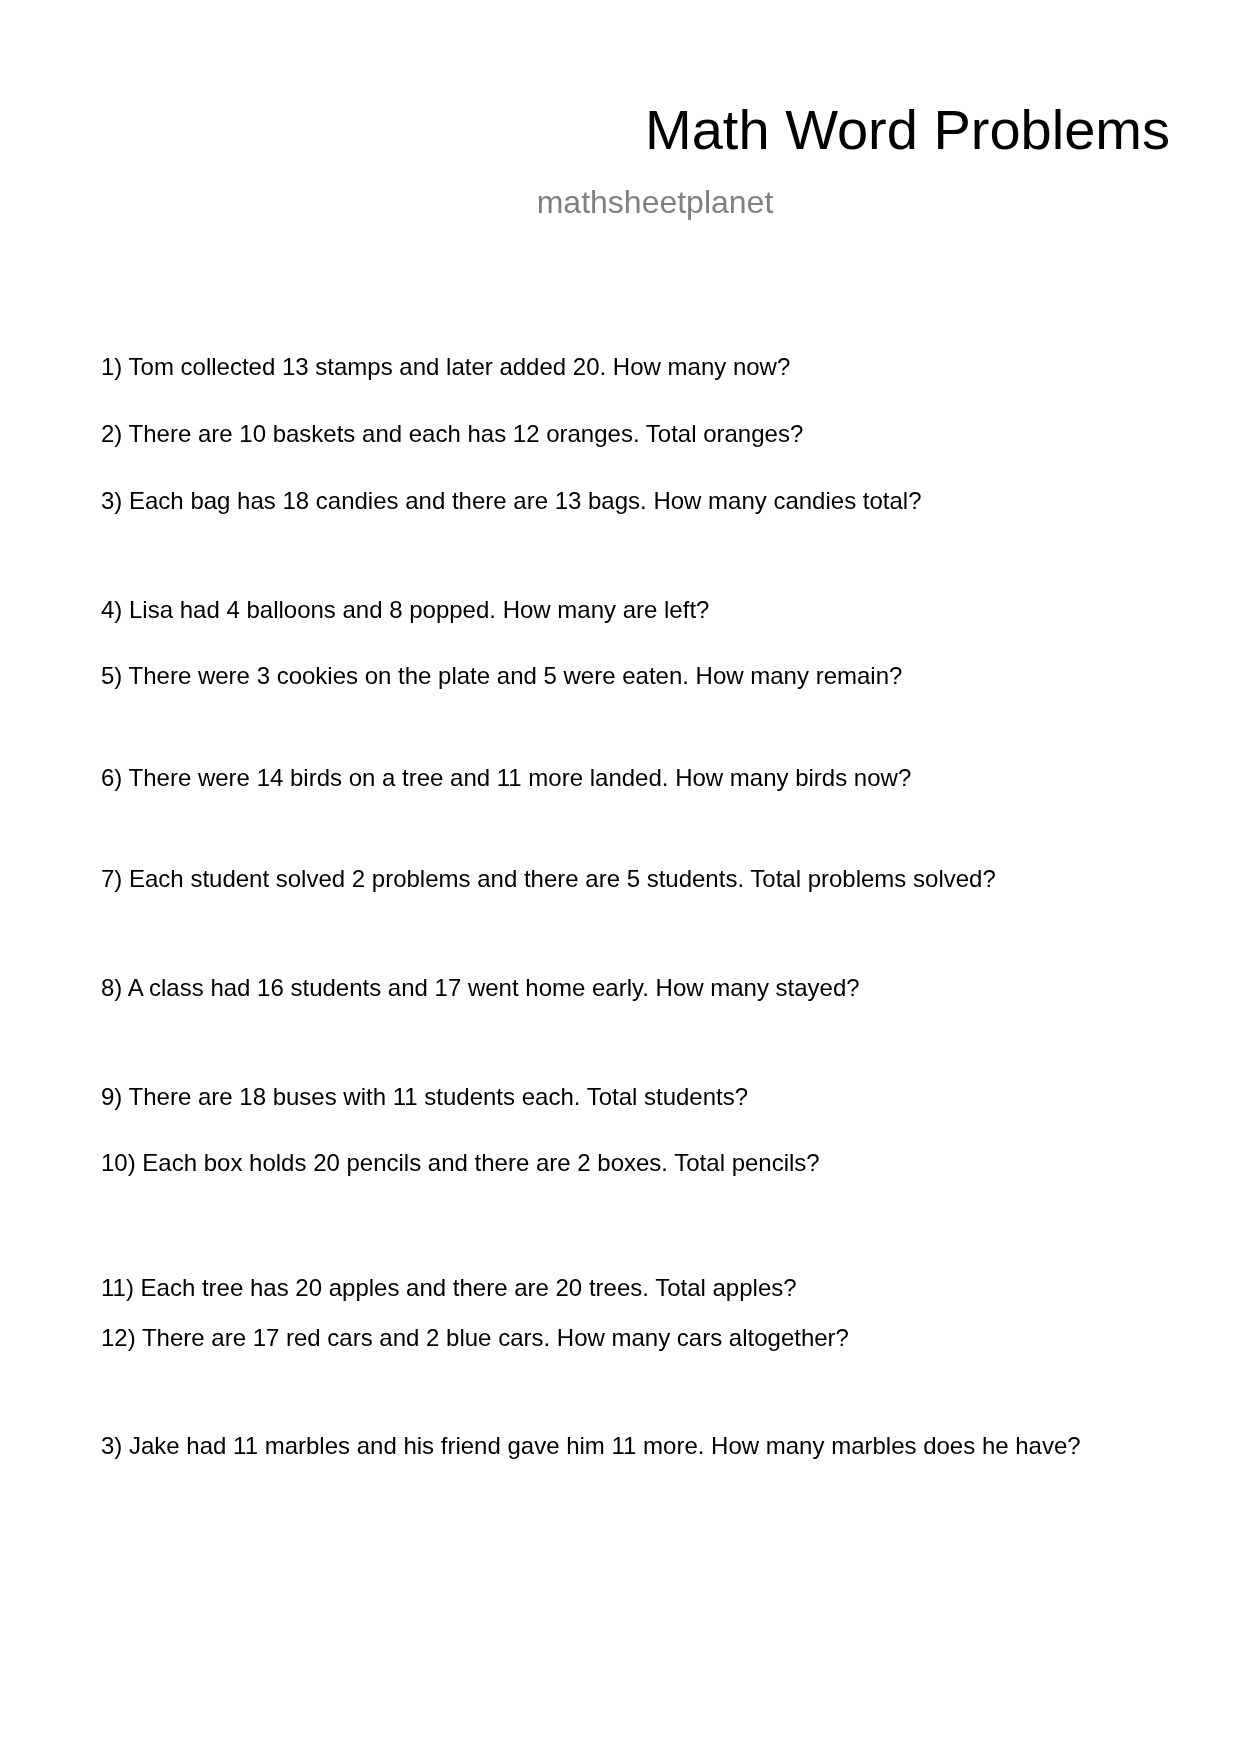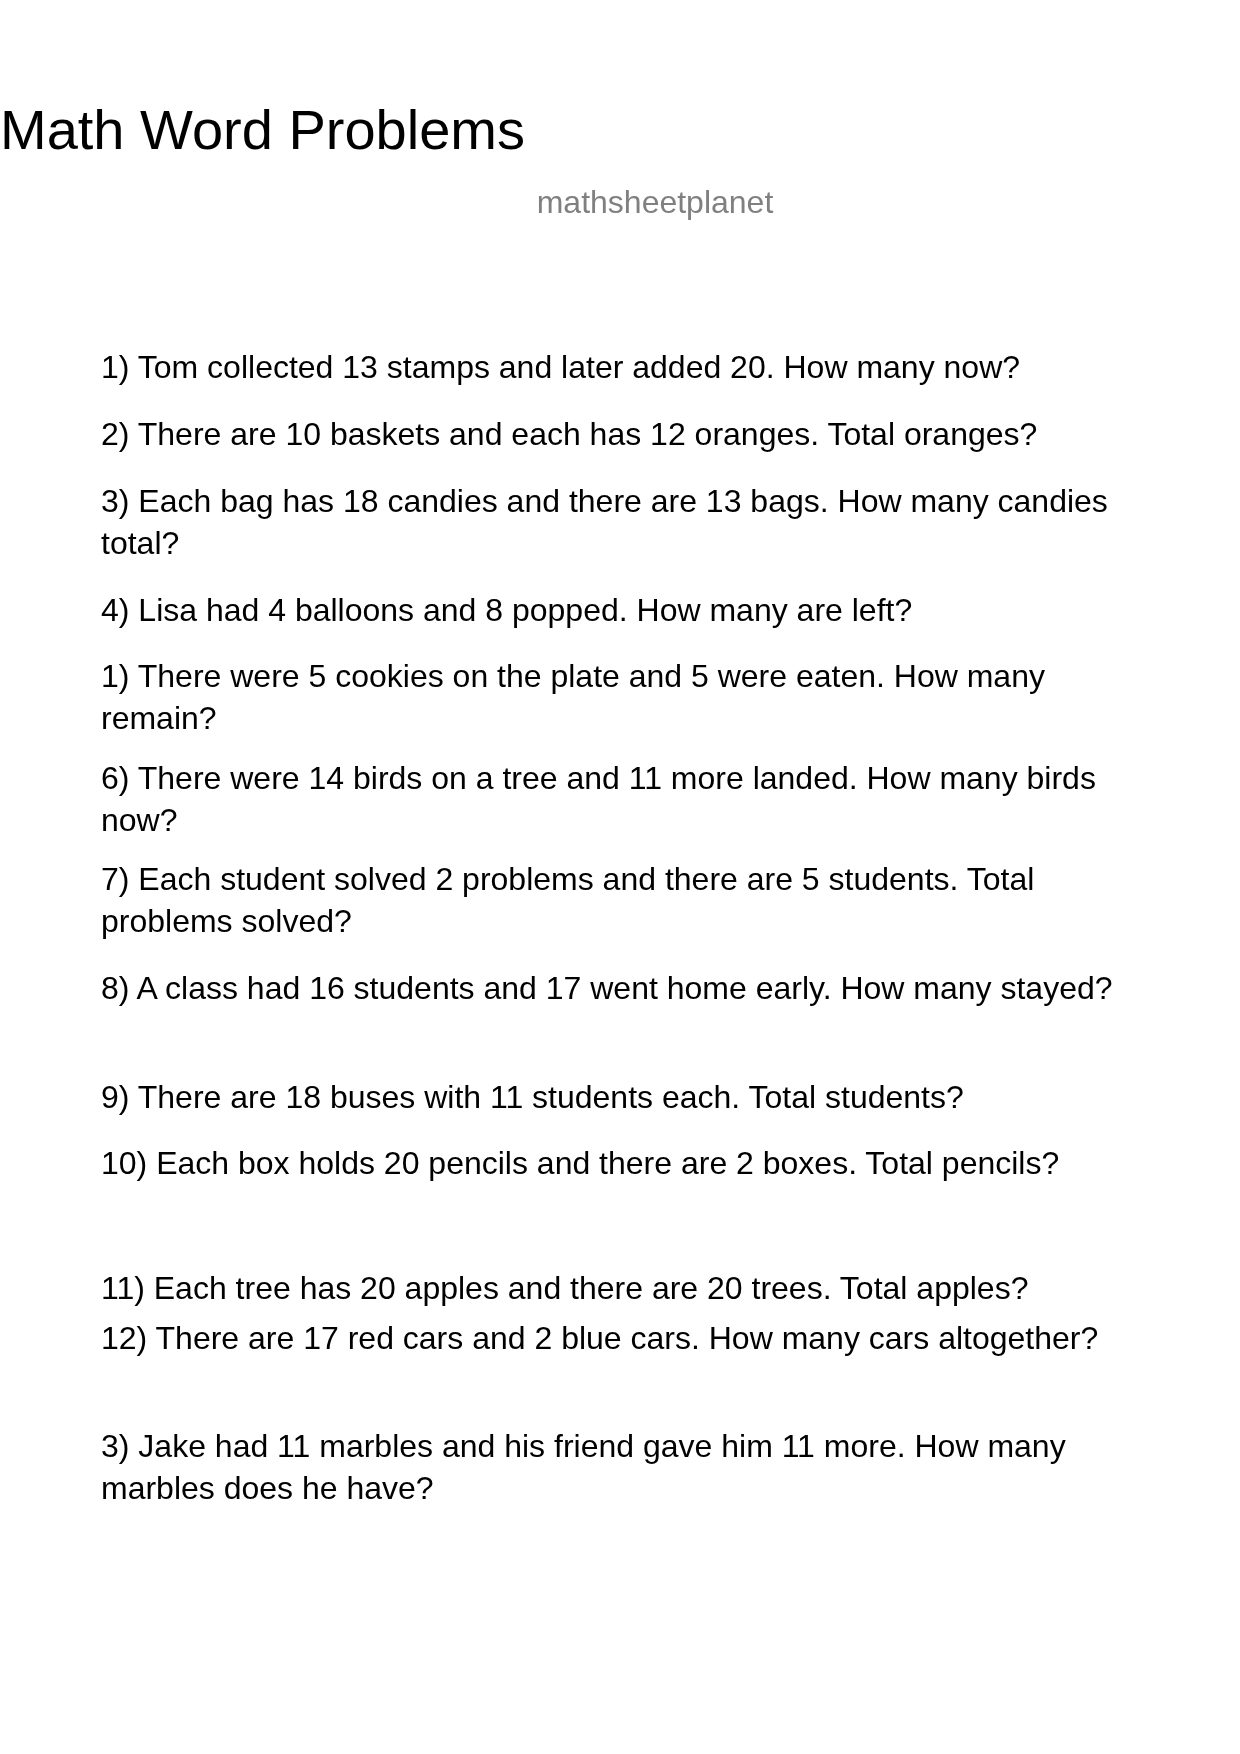--- a/index.html
+++ b/index.html
@@ -1,33 +1,33 @@
 <!DOCTYPE html>
 <html><head>
 <meta charset="utf-8">
 <style>
   html, body { margin:0; padding:0; background:#ffffff; }
   body { width:1240px; height:1754px; position:relative; font-family:"Liberation Sans", sans-serif; color:#000; overflow:hidden; }
-  .title { position:absolute; left:0; width:1170px; top:98px; text-align:left; font-size:56px; line-height:64px; color:#000; }
+  .title { position:absolute; left:0; width:1170px; top:98px; text-align:right; font-size:56px; line-height:64px; color:#000; }
   .subtitle { position:absolute; left:0; width:1310px; top:183px; text-align:center; font-size:32px; line-height:38px; color:#808080; }
   .problems { position:absolute; left:101px; top:346px; width:1060px; }
-  .problem { font-size:32px; line-height:42px; margin:0; padding:0; }
+  .problem { font-size:24px; line-height:42px; margin:0; padding:0; }
 </style>
 </head>
 <body>
 
 <div class="title">Math Word Problems</div>
 <div class="subtitle">mathsheetplanet</div>
 
 <div class="problems">
   <p class="problem" style="position:absolute;top:0;">1) Tom collected 13 stamps and later added 20. How many now?</p>
   <p class="problem" style="position:absolute;top:67px;">2) There are 10 baskets and each has 12 oranges. Total oranges?</p>
   <p class="problem" style="position:absolute;top:134px;">3) Each bag has 18 candies and there are 13 bags. How many candies total?</p>
   <p class="problem" style="position:absolute;top:243px;">4) Lisa had 4 balloons and 8 popped. How many are left?</p>
-  <p class="problem" style="position:absolute;top:309px;">1) There were 5 cookies on the plate and 5 were eaten. How many remain?</p>
+  <p class="problem" style="position:absolute;top:309px;">5) There were 3 cookies on the plate and 5 were eaten. How many remain?</p>
   <p class="problem" style="position:absolute;top:411px;">6) There were 14 birds on a tree and 11 more landed. How many birds now?</p>
   <p class="problem" style="position:absolute;top:512px;">7) Each student solved 2 problems and there are 5 students. Total problems solved?</p>
   <p class="problem" style="position:absolute;top:621px;">8) A class had 16 students and 17 went home early. How many stayed?</p>
   <p class="problem" style="position:absolute;top:730px;">9) There are 18 buses with 11 students each. Total students?</p>
   <p class="problem" style="position:absolute;top:796px;">10) Each box holds 20 pencils and there are 2 boxes. Total pencils?</p>
   <p class="problem" style="position:absolute;top:905px;margin-top:16px;">11) Each tree has 20 apples and there are 20 trees. Total apples?</p>
   <p class="problem" style="position:absolute;top:971px;">12) There are 17 red cars and 2 blue cars. How many cars altogether?</p>
   <p class="problem" style="position:absolute;top:1079px;">3) Jake had 11 marbles and his friend gave him 11 more. How many marbles does he have?</p>
 </div>
 

